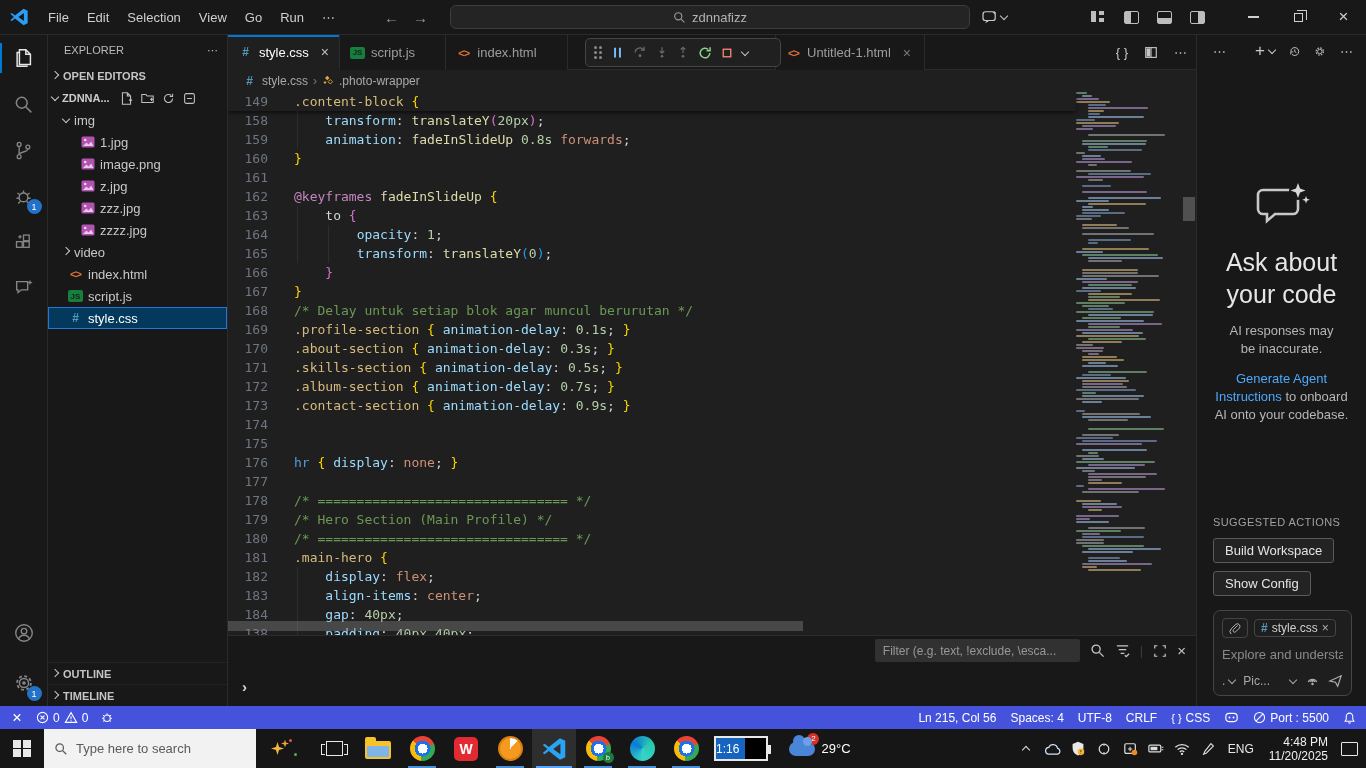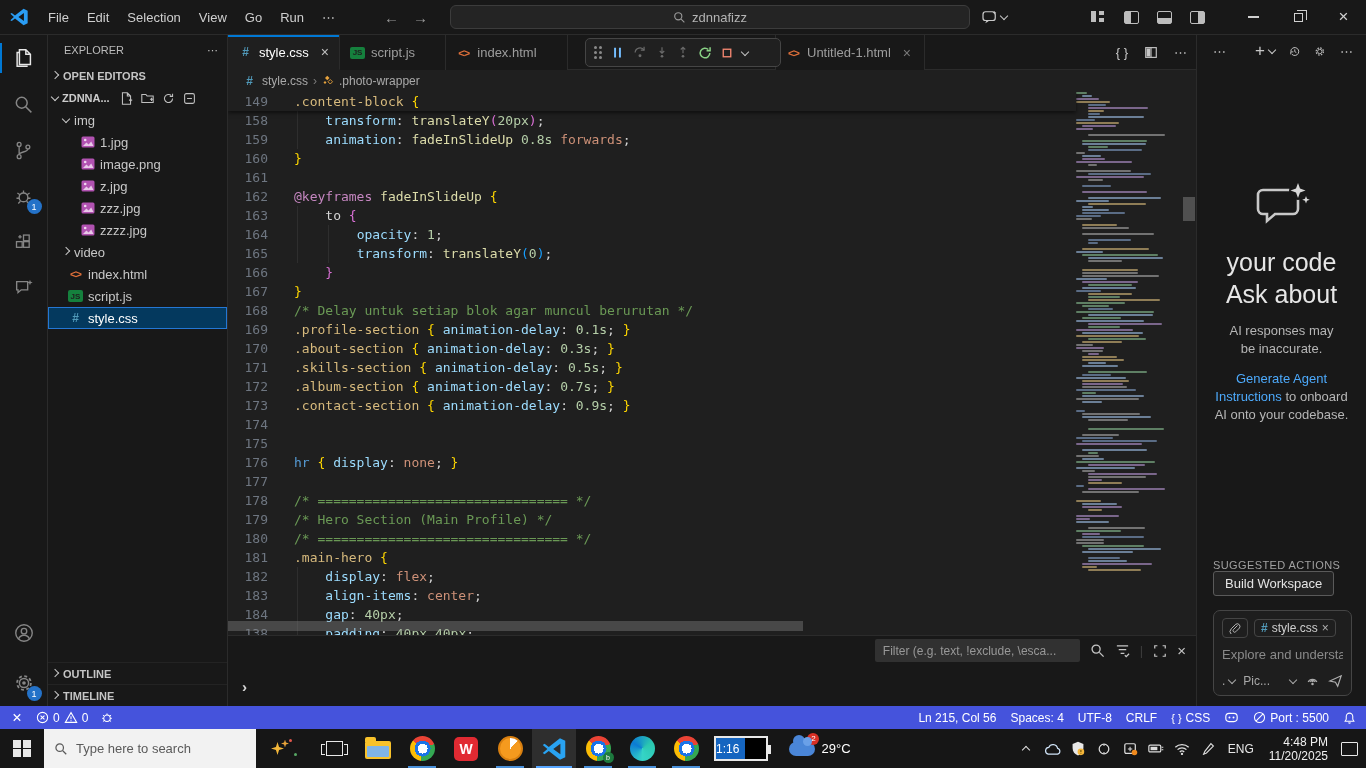--- a/index.html
+++ b/index.html
@@ -86,21 +86,21 @@
 #console-line{padding-left:14px;margin-top:12px;color:#d7d7d7;font-size:15px;font-weight:bold}
 
 #rightpanel{left:1196px;top:35px;width:170px;height:671px;background:#181818;border-left:1px solid #2b2b2b}
 #chat-toolbar{height:32px;display:flex;align-items:center;gap:14px;padding:0 12px 0 16px;color:#c8c8c8}
 #chat-center{margin-top:115px;text-align:center}
 #chat-title{font-size:25px;color:#e6e6e6;line-height:32px;margin-top:14px}
 #chat-sub{font-size:13px;color:#b6b6b6;margin-top:12px;line-height:18px;padding:0 18px}
 #chat-link-p{font-size:13px;margin-top:12px;line-height:18px;padding:0 14px;color:#b6b6b6}
 #chat-link-p .lnk{color:#4daafc}
 #suggested{position:absolute;left:0;right:0;bottom:0;padding:0 14px 10px 16px}
-#sugg-label{font-size:11px;color:#a0a0a0;letter-spacing:.4px;}
+#sugg-label{font-size:11px;color:#a0a0a0;letter-spacing:.4px;margin-bottom:10px}
 .sugg-btn{display:inline-block;border:1px solid #5a5a5a;border-radius:3px;background:#232323;color:#e4e4e4;font-size:13px;padding:4px 11px;margin-bottom:8px}
 #chat-input{border:1px solid #454545;background:#1e1e1e;border-radius:7px;padding:7px 8px;margin-top:6px}
 #chip-row{display:flex;align-items:center;gap:6px}
 #clip-btn{width:26px;height:20px;border:1px solid #454545;border-radius:4px;display:flex;align-items:center;justify-content:center;color:#b8b8b8}
 #ctx-chip{display:flex;align-items:center;gap:4px;border:1px solid #454545;border-radius:4px;padding:1px 6px;font-size:12px;color:#cfcfcf}
 #ctx-chip .h{color:#519aba;font-weight:bold}
 #chat-ph{margin-top:9px;color:#8a8a8a;font-size:13px;white-space:nowrap;overflow:hidden}
 #chat-bot-row{display:flex;align-items:center;margin-top:12px;color:#a8a8a8;font-size:12px;gap:8px}
 #chat-bot-row .right{margin-left:auto;display:flex;gap:8px;color:#b0b0b0}
 
@@ -695,34 +695,35 @@
     <span style="letter-spacing:1px">⋯</span>
   </div>
   <div id="chat-center">
     <svg width="58" height="50" viewBox="0 0 58 50" style="margin:0 auto">
         <path d="M10 8h30a5 5 0 0 1 5 5v14a5 5 0 0 1-5 5H22l-8 7v-7h-4a5 5 0 0 1-5-5V13a5 5 0 0 1 5-5z" fill="none" stroke="#c8c8c8" stroke-width="2.6"></path>
         <circle cx="45" cy="9" r="9" fill="#181818"></circle>
         <path d="M45 1l2 5.5L52.5 8.5 47 10.5 45 16l-2-5.5L37.5 8.5 43 6.5z" fill="#d8d8d8"></path>
         <path d="M53 14l1 2.8 2.8 1-2.8 1-1 2.8-1-2.8-2.8-1 2.8-1z" fill="#d8d8d8"></path>
       </svg>
     <div id="chat-title">
+      <div>Ask about</div>
       <div>your code</div>
-      <div>Ask about</div>
     </div>
     <div id="chat-sub">
       <div>AI responses may</div>
       <div>be inaccurate.</div>
     </div>
     <div id="chat-link-p">
       <span class="lnk">Generate Agent Instructions</span><span> to onboard AI onto your codebase.</span>
     </div>
   </div>
   <div id="suggested">
     <div id="sugg-label">SUGGESTED ACTIONS</div>
     <div><span class="sugg-btn">Build Workspace</span></div>
+    <div><span class="sugg-btn">Show Config</span></div>
     <div id="chat-input">
       <div id="chip-row">
         <span id="clip-btn">
           <svg width="12" height="12" viewBox="0 0 16 16">
               <path d="M11.5 4.5L6 10a2 2 0 0 0 3 3l5-5a3.6 3.6 0 0 0-5-5l-6 6a5.2 5.2 0 0 0 7.4 7.4" fill="none" stroke="currentColor" stroke-width="1.3"></path>
             </svg>
         </span>
         <span id="ctx-chip">
           <span class="h">#</span>
           <span>style.css</span>

